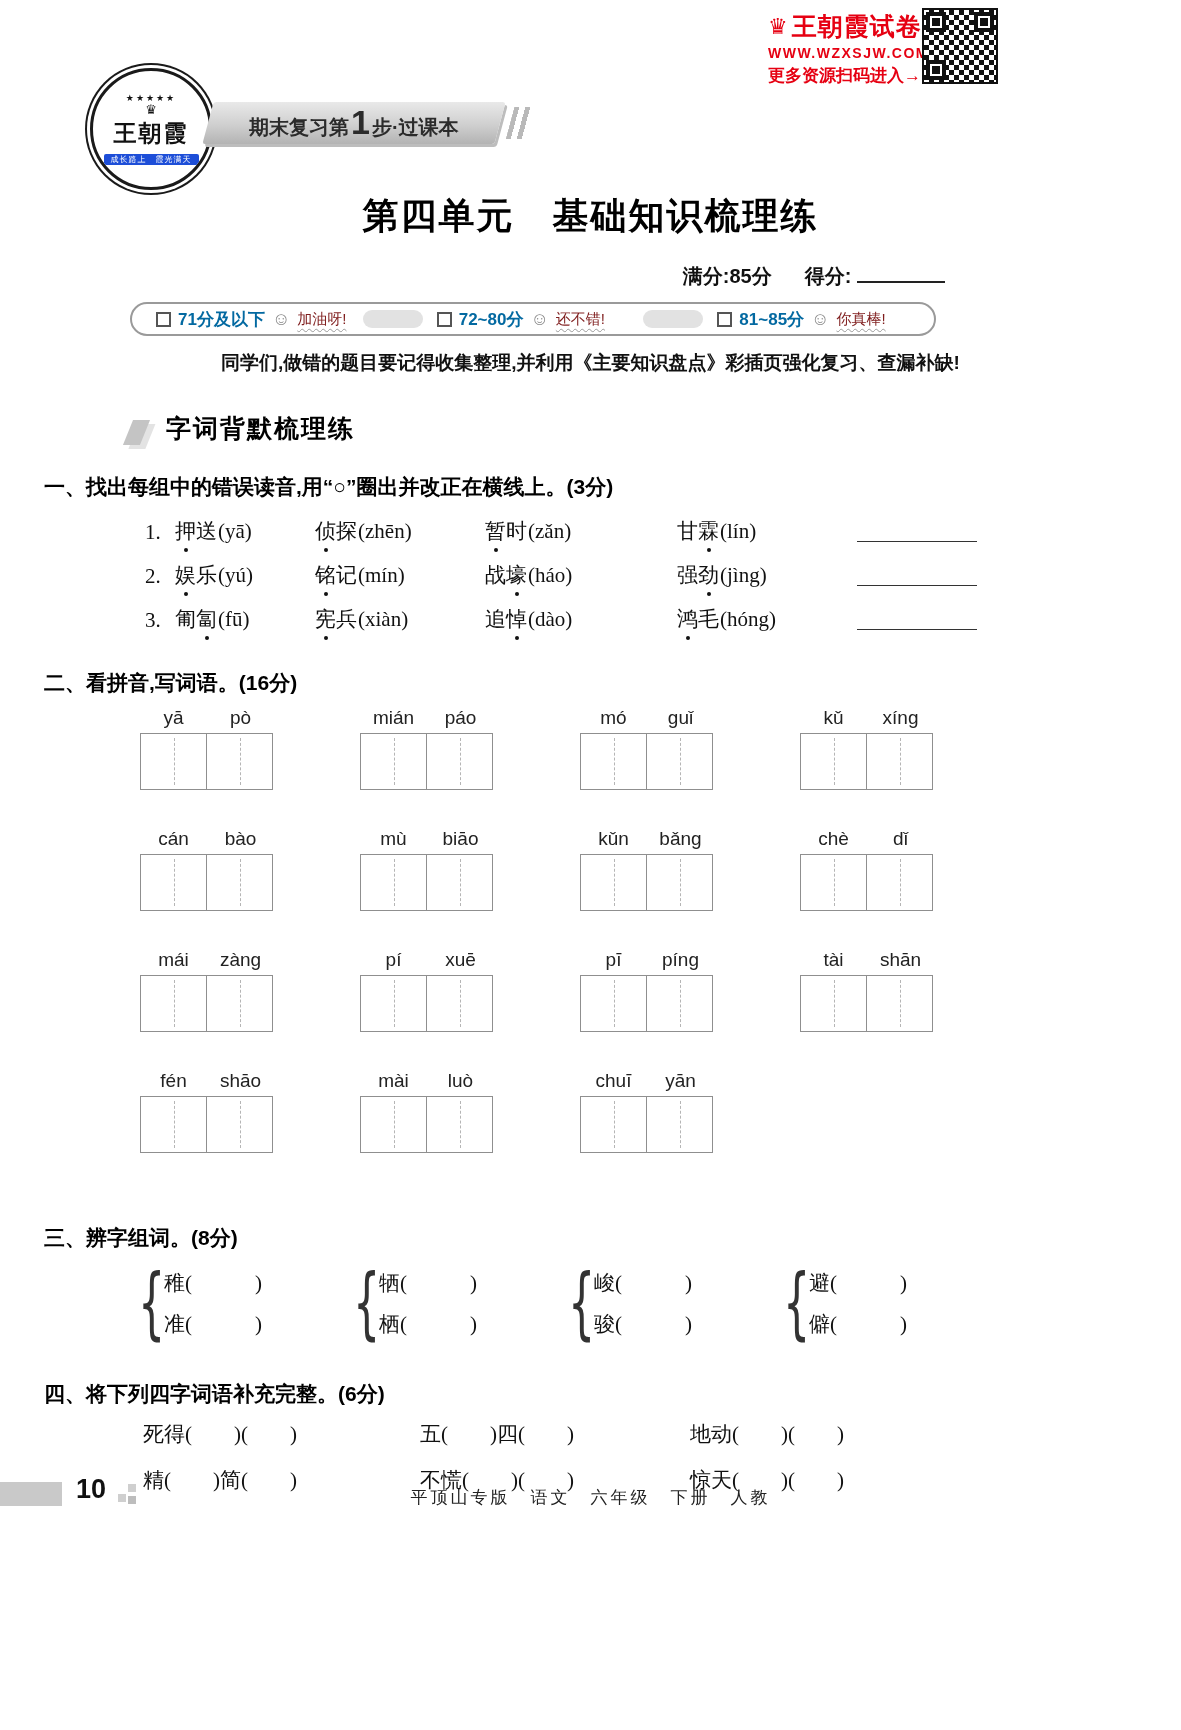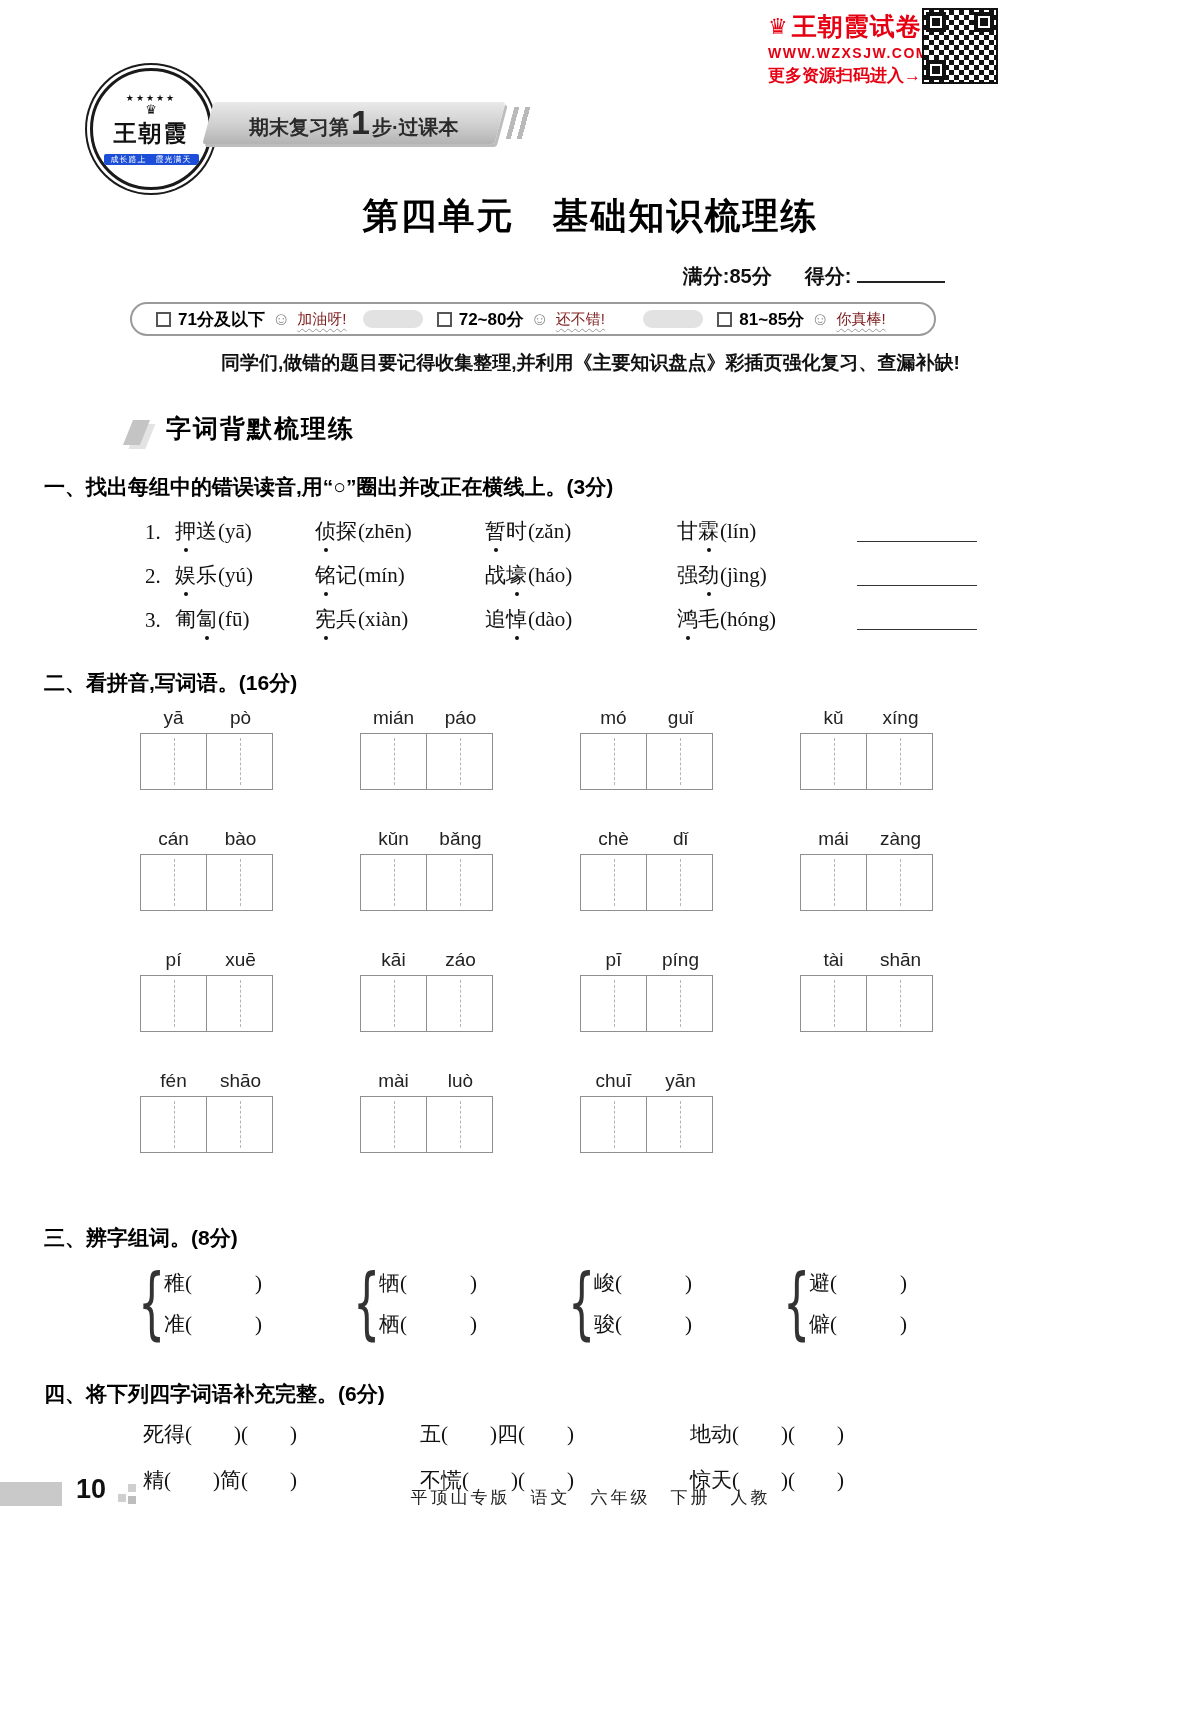--- a/index.html
+++ b/index.html
@@ -48,21 +48,21 @@
   .score-line{width:945px;margin-top:22px;text-align:right;font-weight:bold;font-size:20px;}
   .score-line .gap{display:inline-block;width:22px;}
   .score-blank{display:inline-block;width:88px;border-bottom:2px solid #222;height:4px;}
 
   
   .score-bar{margin:12px 0 0 130px;width:806px;height:34px;border:2px solid #9a9a9a;border-radius:18px;
              background:#fff;display:flex;align-items:center;box-sizing:border-box;padding:0 10px;}
   .seg{flex:1;display:flex;align-items:center;gap:7px;padding-left:14px;white-space:nowrap;}
   .sep{flex:0 0 auto;width:60px;height:18px;border-radius:9px;background:#e2e2e2;}
   .cb{width:15px;height:15px;border:2px solid #555;display:inline-block;box-sizing:border-box;background:#fff;}
-  .rng{font-size:17px;font-weight:bold;color:#000000;}
+  .rng{font-size:17px;font-weight:bold;color:#0369a1;}
   .face{font-size:18px;color:#8a8a8a;line-height:1;}
   .cmt{font-size:15px;color:#7f1d1d;text-decoration-line:underline;text-decoration-style:wavy;
        text-decoration-color:#9a9a9a;text-decoration-thickness:1px;text-underline-offset:4px;}
 
   .notice{margin-top:14px;text-align:center;font-weight:bold;font-size:19px;color:#111;}
 
   
   .sec{margin:36px 0 8px 128px;display:flex;align-items:flex-end;gap:21px;}
   .sec .flag{width:17px;height:25px;background:#c4c4c4;transform:skewX(-22deg);box-shadow:7px 4px 0 #e3e3e3;}
   .sec-txt{font-size:25px;font-weight:bold;letter-spacing:2px;color:#000;}
@@ -265,20 +265,30 @@
           <span class="syl">cán</span>
           <span class="syl">bào</span>
         </div>
         <div class="boxes">
           <span class="box"></span>
           <span class="box"></span>
         </div>
       </div>
       <div class="q2-cell">
         <div class="pin">
+          <span class="syl">mù</span>
+          <span class="syl">biāo</span>
+        </div>
+        <div class="boxes">
+          <span class="box"></span>
+          <span class="box"></span>
+        </div>
+      </div>
+      <div class="q2-cell">
+        <div class="pin">
           <span class="syl">kǔn</span>
           <span class="syl">bǎng</span>
         </div>
         <div class="boxes">
           <span class="box"></span>
           <span class="box"></span>
         </div>
       </div>
       <div class="q2-cell">
         <div class="pin">
@@ -297,30 +307,20 @@
         </div>
         <div class="boxes">
           <span class="box"></span>
           <span class="box"></span>
         </div>
       </div>
       <div class="q2-cell">
         <div class="pin">
           <span class="syl">pí</span>
           <span class="syl">xuē</span>
-        </div>
-        <div class="boxes">
-          <span class="box"></span>
-          <span class="box"></span>
-        </div>
-      </div>
-      <div class="q2-cell">
-        <div class="pin">
-          <span class="syl">kāi</span>
-          <span class="syl">záo</span>
         </div>
         <div class="boxes">
           <span class="box"></span>
           <span class="box"></span>
         </div>
       </div>
       <div class="q2-cell">
         <div class="pin">
           <span class="syl">pī</span>
           <span class="syl">píng</span>

